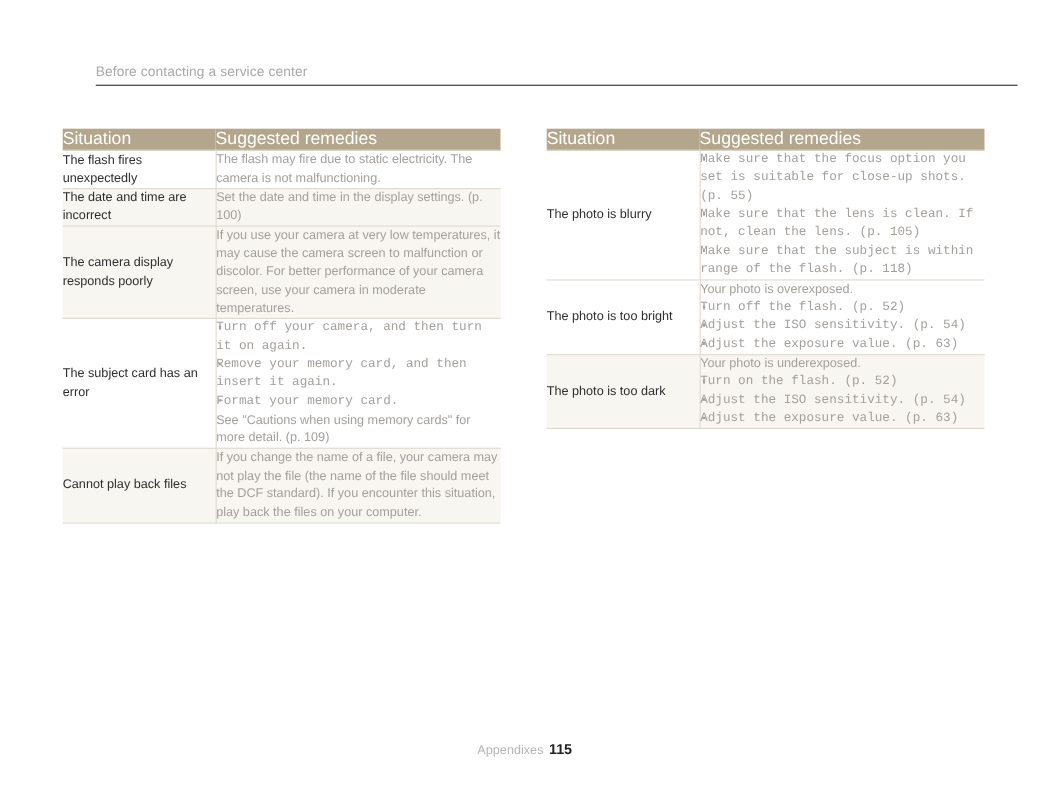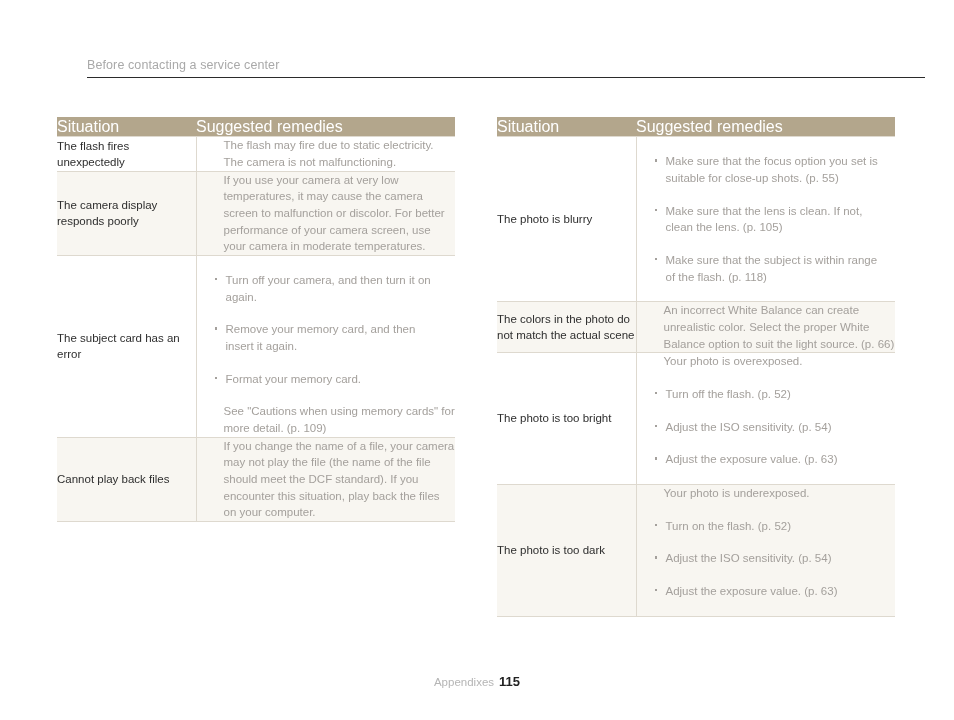--- a/index.html
+++ b/index.html
@@ -91,31 +91,30 @@
     border-top: 1px solid #ded9cf;
     border-bottom: 1px solid #ded9cf;
   }
   tr.shaded .situation,
   tr.shaded .remedy {
     background: #f8f6f1;
   }
 
   .remedy p {
     margin: 0;
-    padding-left: 27px;
   }
   .remedy ul {
     margin: 0;
     padding: 0;
     list-style: none;
   }
   .remedy ul li {
     position: relative;
-    padding-left: 13px;
-    margin: 16px;
+    margin: 0;
+    font-family: Liberation Mono, monospace;
   }
   .remedy ul li::before {
     content: "";
     position: absolute;
     left: 2px;
     top: 6px;
     width: 2.5px;
     height: 2.5px;
     background: #a4a09c;
   }
@@ -162,20 +161,26 @@
         </tr>
       </thead>
       <tbody>
           <tr>
             <td class="situation">The flash fires unexpectedly</td>
             <td class="remedy">
               <p>The flash may fire due to static electricity. The camera is not malfunctioning.</p>
             </td>
           </tr>
           <tr class="shaded">
+            <td class="situation">The date and time are incorrect</td>
+            <td class="remedy">
+              <p>Set the date and time in the display settings. (p. 100)</p>
+            </td>
+          </tr>
+          <tr class="shaded">
             <td class="situation">The camera display responds poorly</td>
             <td class="remedy">
               <p>If you use your camera at very low temperatures, it may cause the camera screen to malfunction or discolor. For better performance of your camera screen, use your camera in moderate temperatures.</p>
             </td>
           </tr>
           <tr>
             <td class="situation">The subject card has an error</td>
             <td class="remedy">
               <ul>
                 <li>Turn off your camera, and then turn it on again.</li>
@@ -211,26 +216,20 @@
           <tr>
             <td class="situation">The photo is blurry</td>
             <td class="remedy">
               <ul>
                 <li>Make sure that the focus option you set is suitable for close-up shots. (p. 55)</li>
                 <li>Make sure that the lens is clean. If not, clean the lens. (p. 105)</li>
                 <li>Make sure that the subject is within range of the flash. (p. 118)</li>
               </ul>
             </td>
           </tr>
-          <tr class="shaded">
-            <td class="situation">The colors in the photo do not match the actual scene</td>
-            <td class="remedy">
-              <p>An incorrect White Balance can create unrealistic color. Select the proper White Balance option to suit the light source. (p. 66)</p>
-            </td>
-          </tr>
           <tr>
             <td class="situation">The photo is too bright</td>
             <td class="remedy">
               <p>Your photo is overexposed.</p>
               <ul>
                 <li>Turn off the flash. (p. 52)</li>
                 <li>Adjust the ISO sensitivity. (p. 54)</li>
                 <li>Adjust the exposure value. (p. 63)</li>
               </ul>
             </td>

